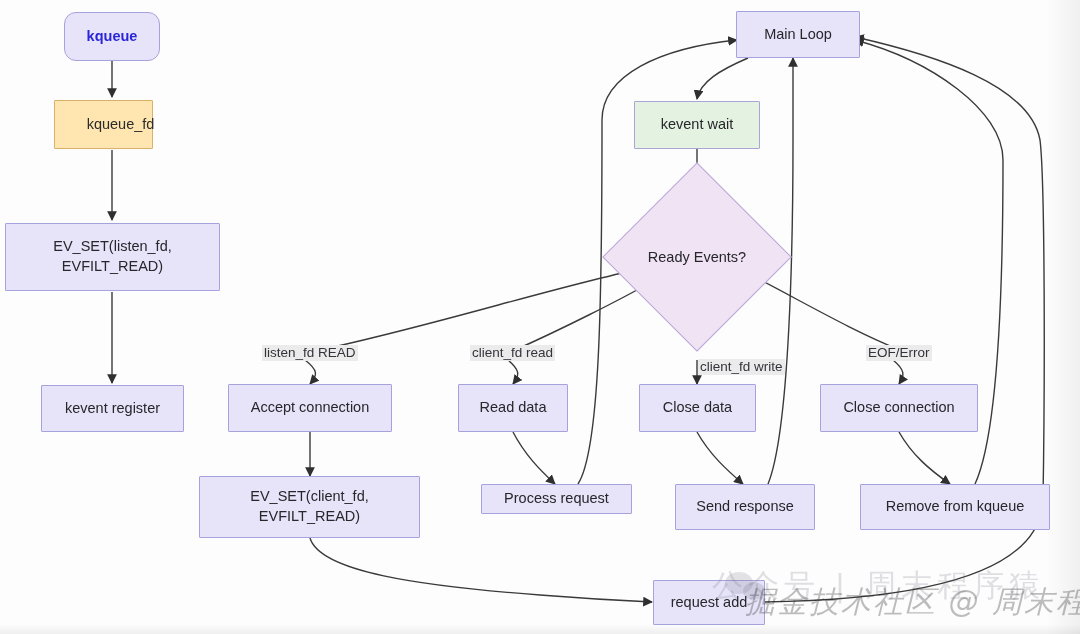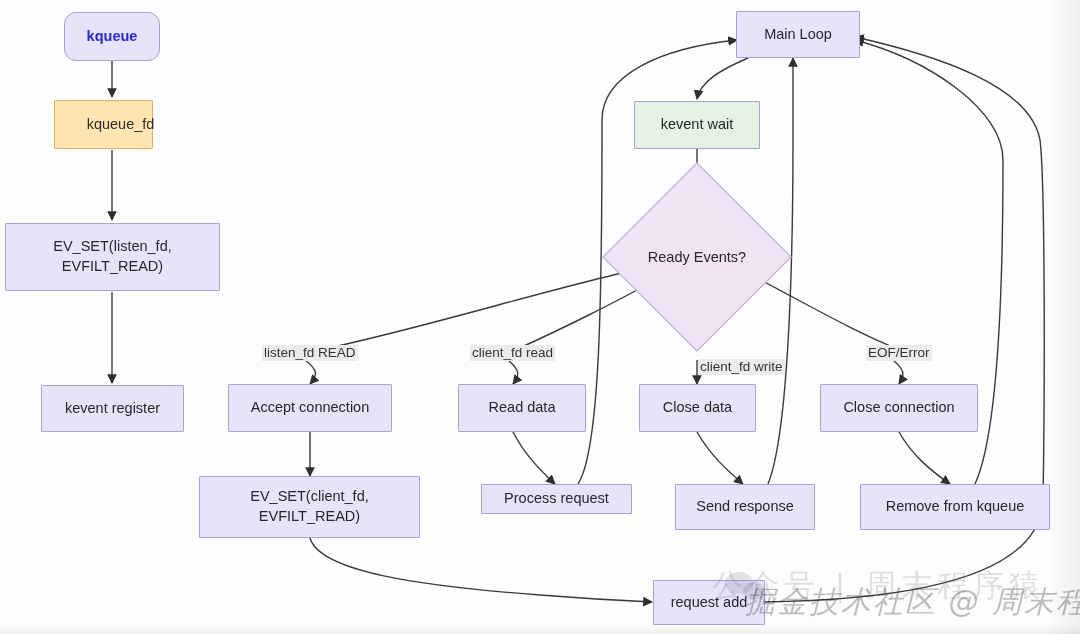--- a/index.html
+++ b/index.html
@@ -194,21 +194,21 @@
 
   <div class="diamond" style="left:630px; top:190px;"></div>
   <div class="diamond-label" style="left:630px; top:190px; width:134px; height:134px;">
     <span>Ready Events?</span>
   </div>
 
   <div class="node lavender" style="left:228px; top:384px; width:164px; height:48px;">
     <span class="node-text">Accept connection</span>
   </div>
 
-  <div class="node lavender" style="left:458px; top:384px; width:128px; height:48px;">
+  <div class="node lavender" style="left:458px; top:384px; width:110px; height:48px;">
     <span class="node-text">Read data</span>
   </div>
 
   <div class="node lavender" style="left:639px; top:384px; width:117px; height:48px;">
     <span class="node-text">Close data</span>
   </div>
 
   <div class="node lavender" style="left:820px; top:384px; width:158px; height:48px;">
     <span class="node-text">Close connection</span>
   </div>

